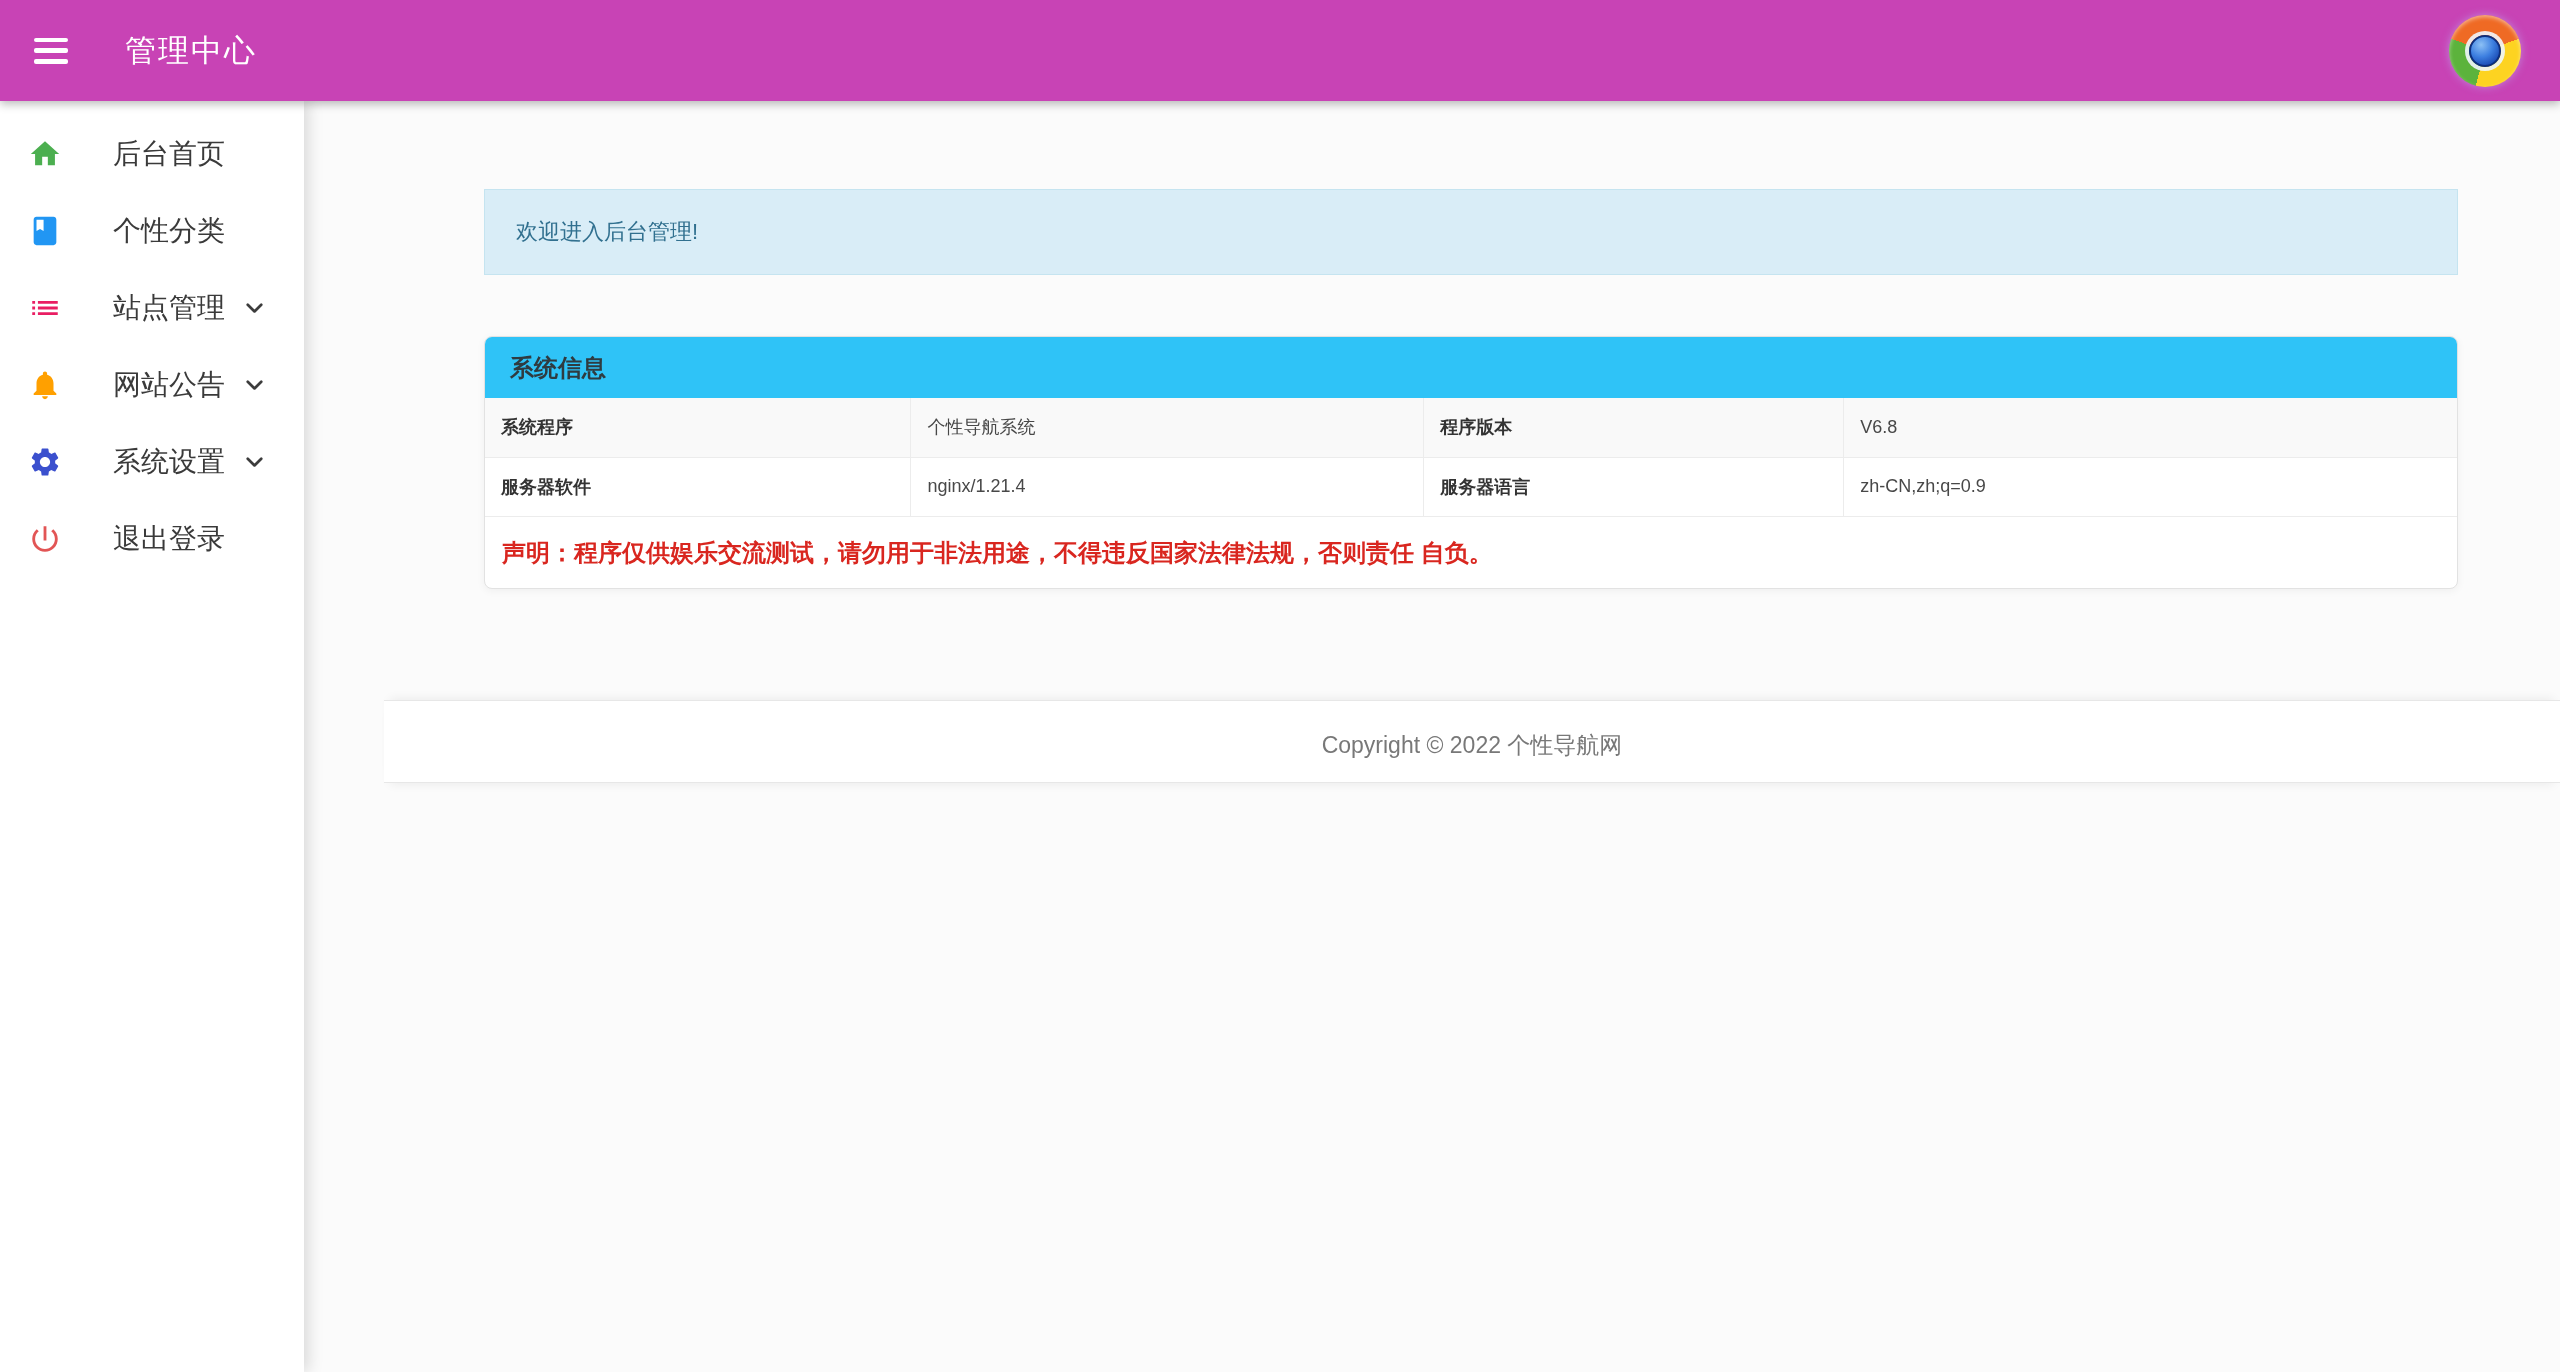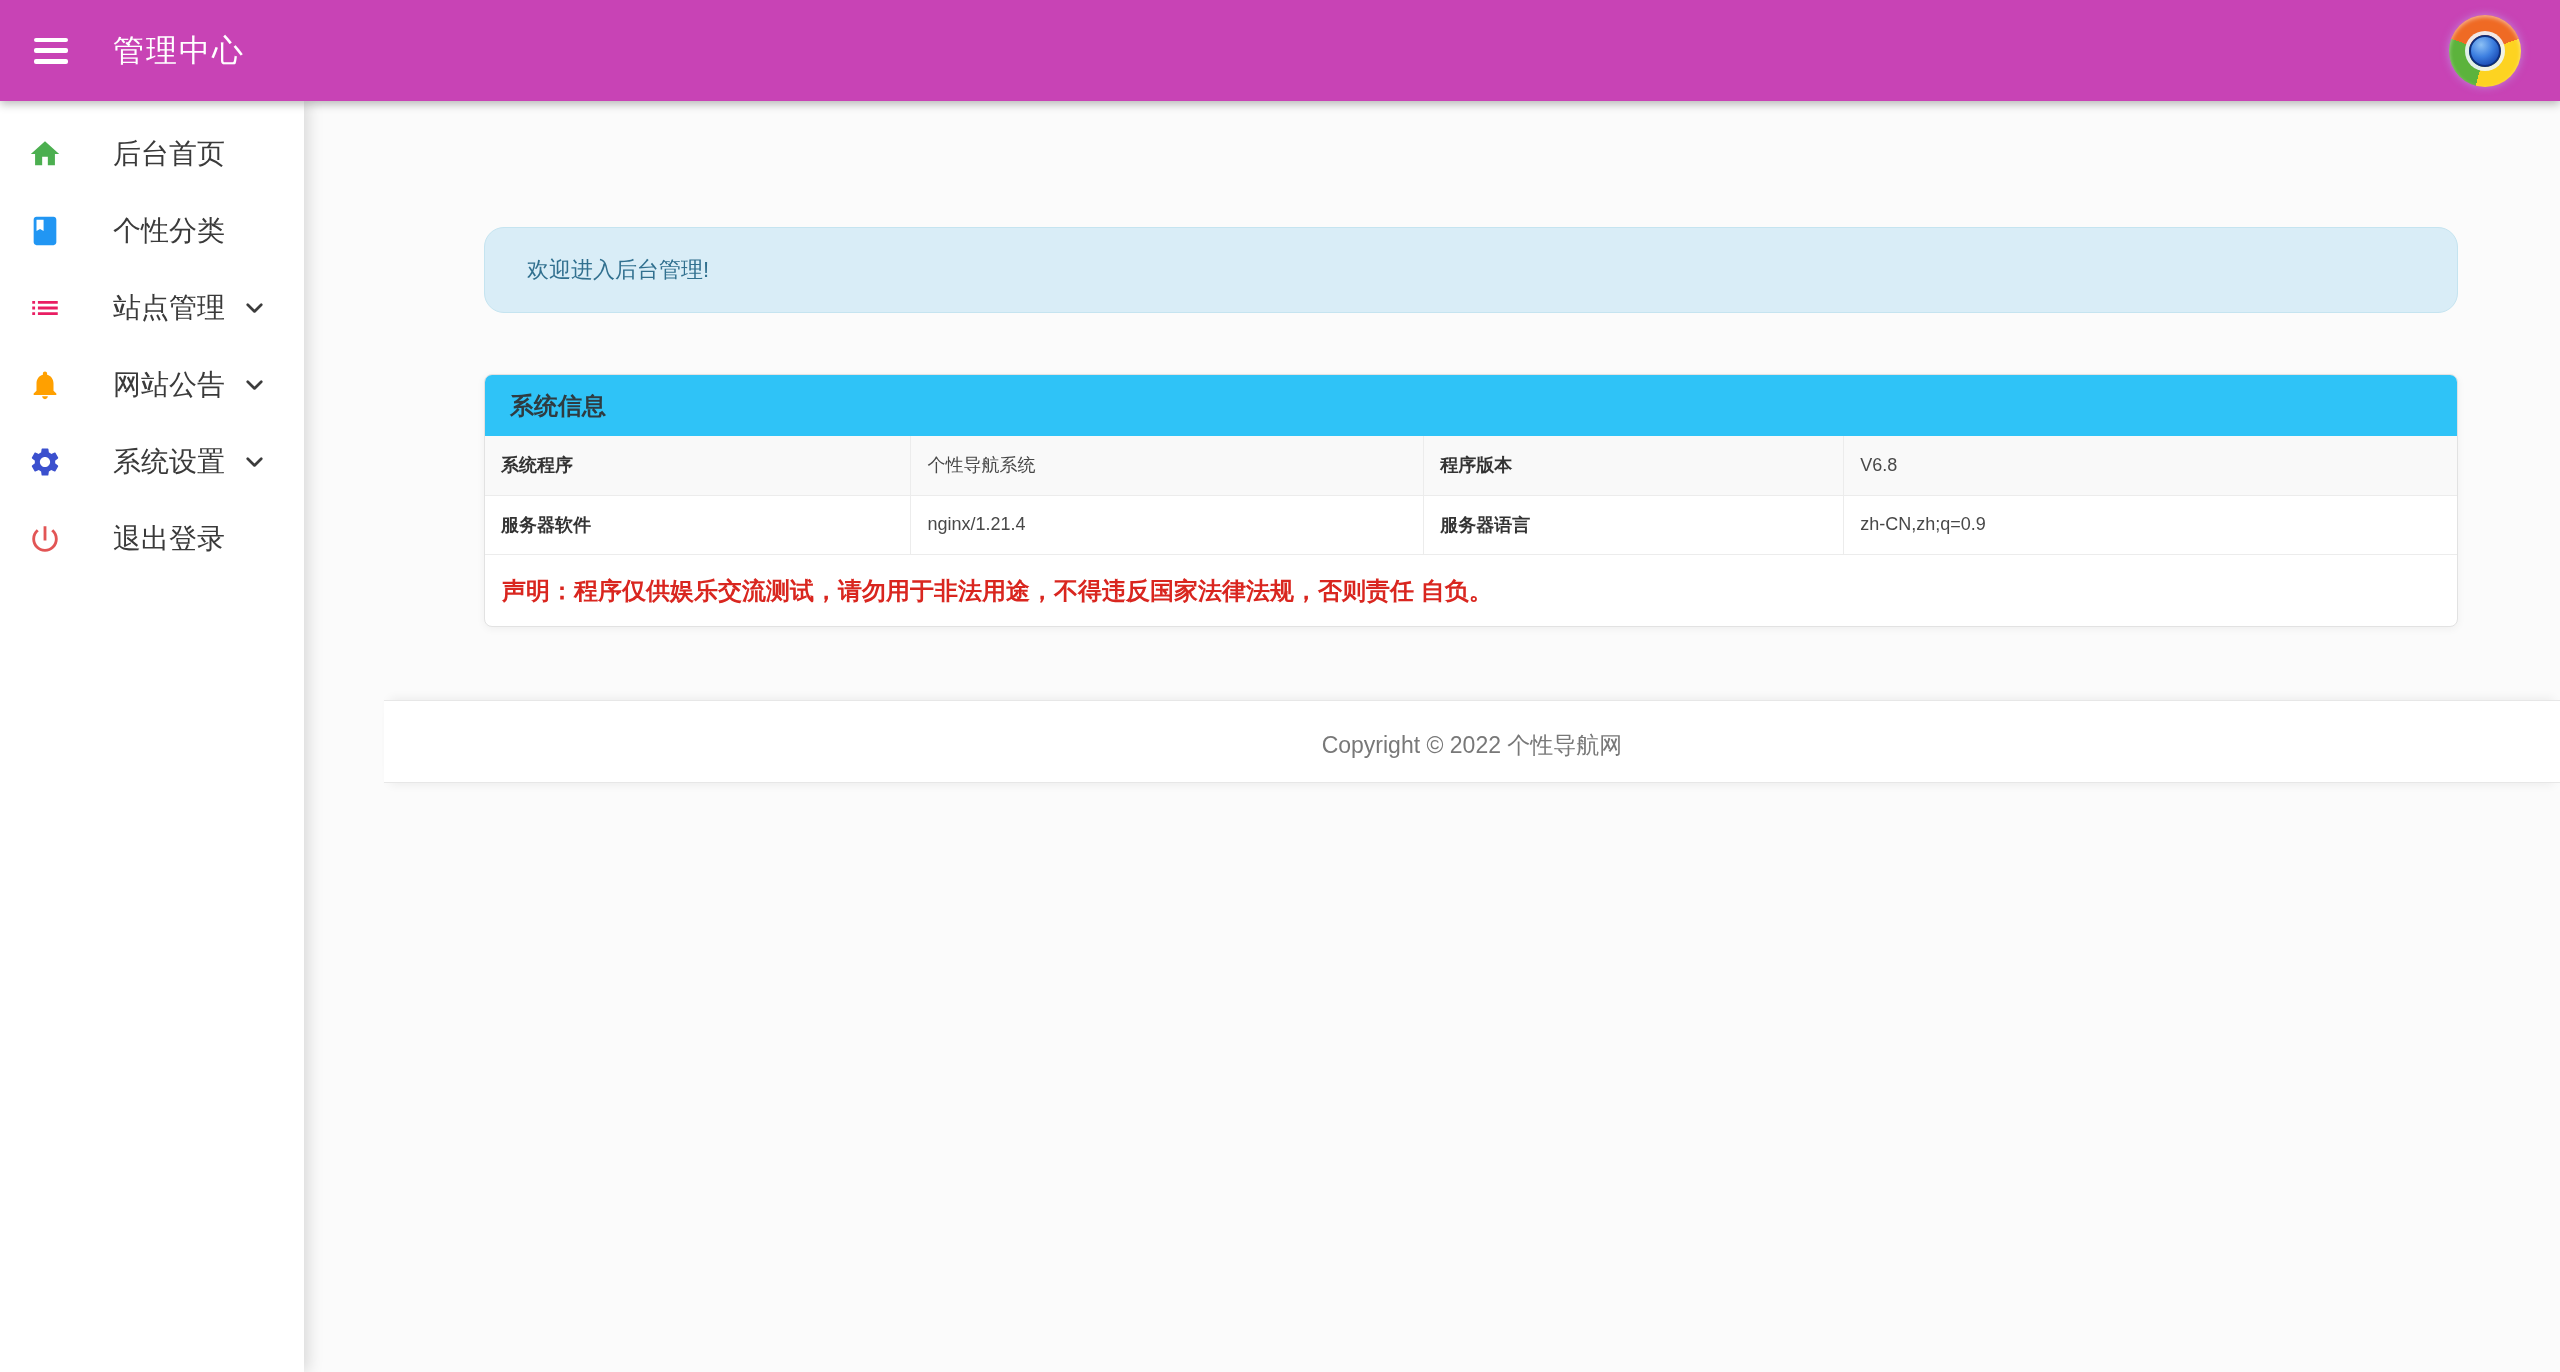--- a/index.html
+++ b/index.html
@@ -12,20 +12,21 @@
   }
 
   
   .topbar {
     position: absolute; top: 0; left: 0; right: 0; height: 101px;
     background: #c843b5;
     display: flex; align-items: center;
     padding: 0 32px 0 34px;
     box-shadow: 0 3px 9px rgba(0,0,0,.28);
     z-index: 30;
+    gap: 12px;
   }
   .hamburger { width: 34px; height: 26px; display: flex; flex-direction: column; justify-content: space-between; cursor: pointer; }
   .hamburger i { display: block; height: 4.5px; background: #fff; border-radius: 2px; }
   .topbar-title { color: #fff; font-size: 31px; margin-left: 45px; letter-spacing: 2px; }
 
   .chrome-ball {
     margin-left: auto; margin-right: 7px;
     width: 72px; height: 72px; border-radius: 50%;
     position: relative;
     background: conic-gradient(#ef6a24 0 70deg, #fdd321 70deg 195deg, #5cb33c 195deg 290deg, #ef6a24 290deg 360deg);
@@ -51,25 +52,24 @@
   .side-item svg.main-ic { width: 34px; height: 34px; flex: none; }
   .side-label { margin-left: 51px; font-size: 28px; color: #3a3a3a; }
   .chev { margin-left: auto; width: 27px; height: 27px; color: #3c3c3c; }
 
   
   .main { position: absolute; top: 101px; left: 384px; right: 0; bottom: 0; padding: 88px 102px 0 100px; }
 
   .alert {
     background: #d9edf7;
     border: 1px solid #c5e4f0;
-    border-radius: 20px;
-    padding: 27px 42px;
+    border-radius: 0;
+    padding: 27px 31px;
     color: #31708f;
     font-size: 22px;
-    margin-top: 38px;
   }
 
   .panel {
     margin-top: 61px;
     background: #fff;
     border: 1px solid #e2e2e2;
     border-radius: 8px;
     box-shadow: 0 2px 8px rgba(0,0,0,.05);
     overflow: hidden;
   }

